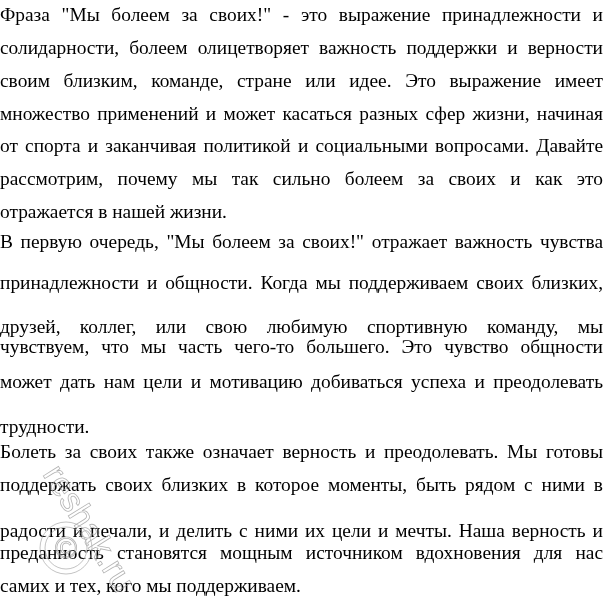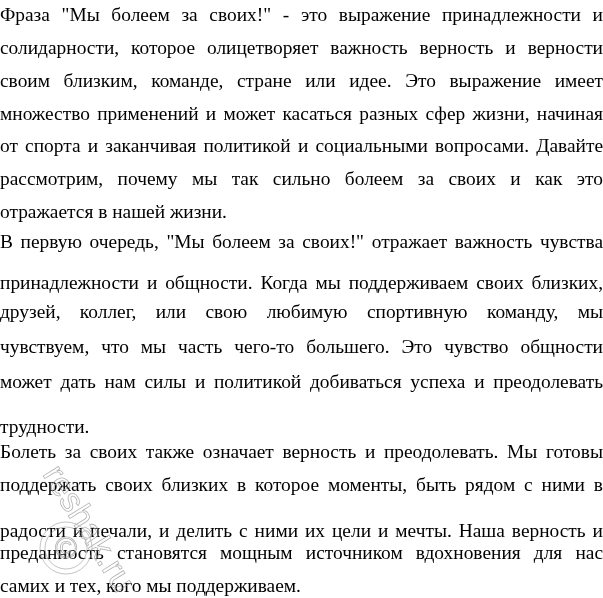--- a/index.html
+++ b/index.html
@@ -62,21 +62,21 @@
 </head>
 <body>
 
 <div class="doc">
 
   <div class="para">
     <div class="line">
         <span class="line-inner" style="top:4px">Фраза "Мы болеем за своих!" - это выражение принадлежности и</span>
       </div>
     <div class="line">
-        <span class="line-inner" style="top:37px">солидарности, которое олицетворяет важность верность и верности</span>
+        <span class="line-inner" style="top:37px">солидарности, болеем олицетворяет важность поддержки и верности</span>
       </div>
     <div class="line">
         <span class="line-inner" style="top:70px">своим близким, команде, стране или идее. Это выражение имеет</span>
       </div>
     <div class="line">
         <span class="line-inner" style="top:103px">множество применений и может касаться разных сфер жизни, начиная</span>
       </div>
     <div class="line">
         <span class="line-inner" style="top:135px">от спорта и заканчивая политикой и социальными вопросами. Давайте</span>
       </div>
@@ -89,27 +89,27 @@
   </div>
 
   <div class="para">
     <div class="line">
         <span class="line-inner" style="top:231px">В первую очередь, "Мы болеем за своих!" отражает важность чувства</span>
       </div>
     <div class="line">
         <span class="line-inner" style="top:272px">принадлежности и общности. Когда мы поддерживаем своих близких,</span>
       </div>
     <div class="line">
-        <span class="line-inner" style="top:301px">друзей, коллег, или свою любимую спортивную команду, мы</span>
+        <span class="line-inner" style="top:316px">друзей, коллег, или свою любимую спортивную команду, мы</span>
       </div>
     <div class="line">
         <span class="line-inner" style="top:336px">чувствуем, что мы часть чего-то большего. Это чувство общности</span>
       </div>
     <div class="line">
-        <span class="line-inner" style="top:371px">может дать нам силы и политикой добиваться успеха и преодолевать</span>
+        <span class="line-inner" style="top:371px">может дать нам цели и мотивацию добиваться успеха и преодолевать</span>
       </div>
     <div class="line last">
         <span class="line-inner" style="top:416px">трудности.</span>
       </div>
   </div>
 
   <div class="para">
     <div class="line">
         <span class="line-inner" style="top:441px">Болеть за своих также означает верность и преодолевать. Мы готовы</span>
       </div>

